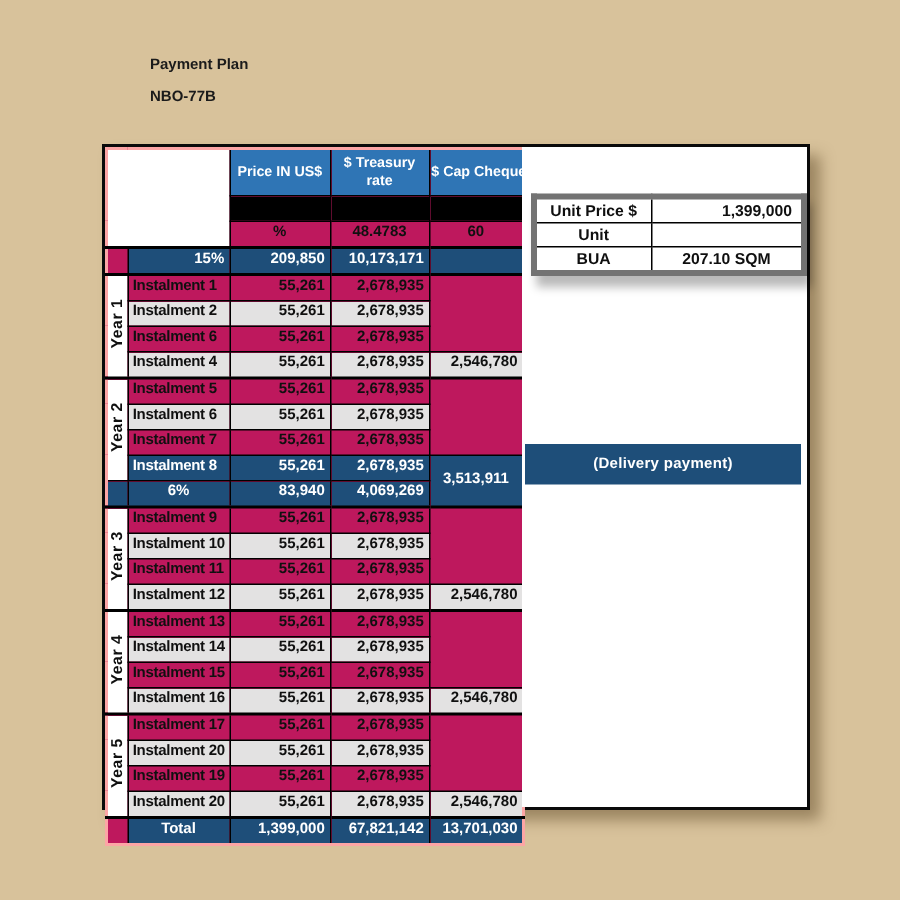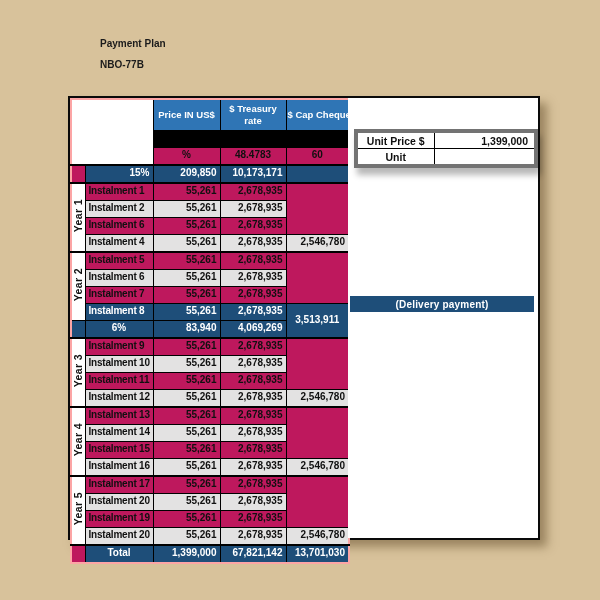--- a/index.html
+++ b/index.html
@@ -40,21 +40,21 @@
   
   .rpanel{position:absolute;left:278px;top:0;right:0;bottom:0;background:#fff;}
   table.ut{position:absolute;top:31px;left:6px;width:calc(100% - 6px);border-collapse:collapse;table-layout:fixed;
            border:4px solid #737373;box-shadow:3px 7px 6px rgba(0,0,0,0.28);background:#fff;}
   .ut col.u-label{width:78px}
   .ut td{border:1px solid #000;height:15px;font-weight:bold;font-size:10.5px;color:#0f0f0f;
          padding:0 6px;background:#fff;white-space:nowrap;overflow:hidden;vertical-align:middle;}
   .ut td.ul{text-align:center;}
   .ut td.uv{text-align:center;}
   .ut td.uv.r{text-align:right;}
-  .delivery{position:absolute;left:2px;right:4px;top:198px;height:16px;background:#1E4E79;color:#fff;
+  .delivery{position:absolute;left:2px;right:4px;top:198px;height:27px;background:#1E4E79;color:#fff;
             font-weight:bold;font-size:10px;display:flex;align-items:center;justify-content:center;letter-spacing:0.2px;}
 </style>
 </head>
 <body>
 
 <div class="stage">
 
   <div class="title">
     <div>Payment Plan</div>
     <div>NBO-77B</div>
@@ -235,19 +235,23 @@
           </colgroup>
         <tbody>
           <tr>
             <td class="ul">Unit Price $</td>
             <td class="uv r">1,399,000</td>
           </tr>
           <tr>
             <td class="ul">Unit</td>
             <td class="uv"></td>
           </tr>
+          <tr>
+            <td class="ul">BUA</td>
+            <td class="uv">207.10 SQM</td>
+          </tr>
         </tbody>
       </table>
       <div class="delivery">(Delivery payment)</div>
     </div>
 
   </div>
 </div>
 
 </body></html>

